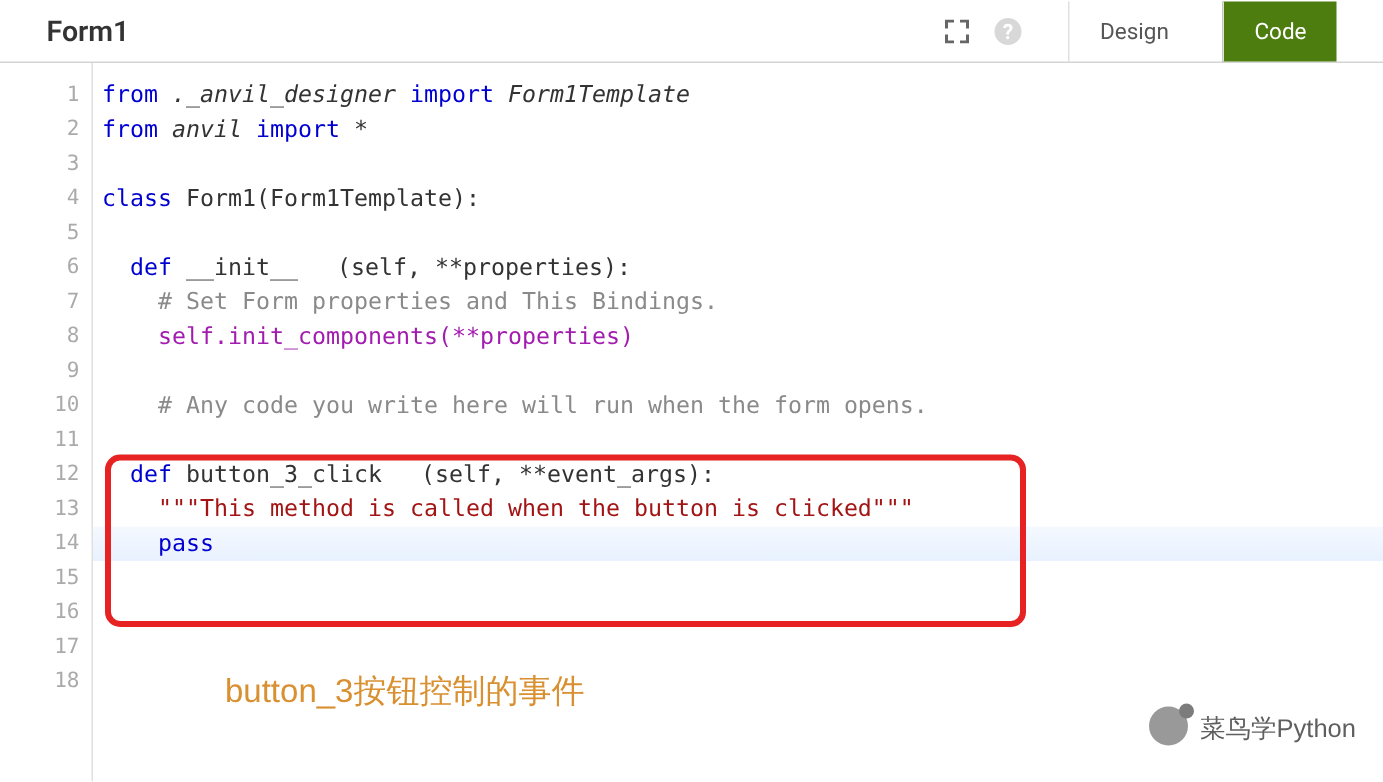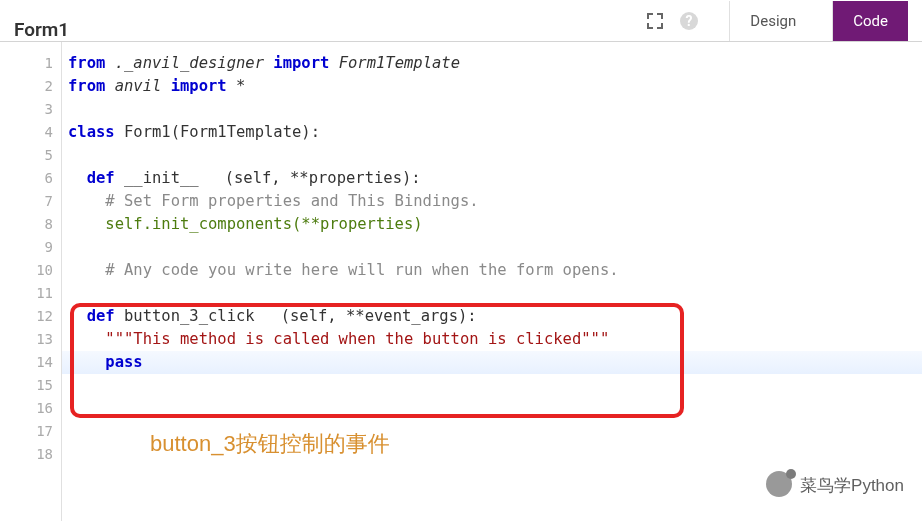--- a/index.html
+++ b/index.html
@@ -8,22 +8,22 @@
     background: #fff;
     width: 922px;
     height: 521px;
     overflow: hidden;
     position: relative;
   }
   .header {
     height: 42px;
     border-bottom: 1px solid #d4d4d4;
     display: flex;
-    align-items: flex-end;
-    padding: 0 14px;
+    align-items: center;
+    padding: 0 31px;
     justify-content: space-between;
   }
   .title {
     font-size: 19px;
     font-weight: 600;
     color: #333;
   }
   .header-right {
     display: flex;
     align-items: center;
@@ -41,21 +41,21 @@
   .header-icon.fs { color: #888; margin-right: 6px; }
   .tab {
     padding: 11px 20px;
     font-size: 15px;
     color: #555;
     cursor: pointer;
     border-left: 1px solid #e0e0e0;
     margin-left: 16px;
   }
   .tab.active {
-    background: #701a75;
+    background: #4d7c0f;
     color: #fff;
   }
   .editor-wrap {
     display: flex;
     height: calc(100% - 42px);
   }
   .gutter {
     width: 62px;
     background: #fff;
     border-right: 1px solid #e0e0e0;
@@ -83,42 +83,42 @@
   .code-line {
     height: 23px;
     line-height: 23px;
     white-space: pre;
     padding-left: 6px;
     position: relative;
   }
   .code-line.hl {
     background: linear-gradient(to bottom, #f5f9ff, #e8f1ff);
   }
-  .kw { color: #0000d0; font-weight: 700; }
-  .nm { color: #4d7c0f; margin-top: 44px; }
+  .kw { color: #0000d0; font-weight: 400; }
+  .nm { color: #a21caf; margin-top: 44px; }
   .fn { color: #333; }
   .id { color: #333; font-style: italic; }
   .pc { color: #333; margin-left: 26px; }
   .st { color: #a31515; }
   .cm { color: #8a8a8a; font-style: normal; }
   .cls { color: #333; }
   .red-box {
     position: absolute;
     border: 4px solid #e62222;
     border-radius: 10px;
     left: 8px;
     top: 261px;
     width: 614px;
     height: 115px;
     pointer-events: none;
   }
   .annotation {
     position: absolute;
     left: 88px;
-    top: 387px;
+    top: 404px;
     font-size: 22px;
     color: #d89030;
     font-family: "Microsoft YaHei", sans-serif;
   }
   .watermark {
     position: absolute;
     right: 18px;
     bottom: 24px;
     display: flex;
     align-items: flex-end;

